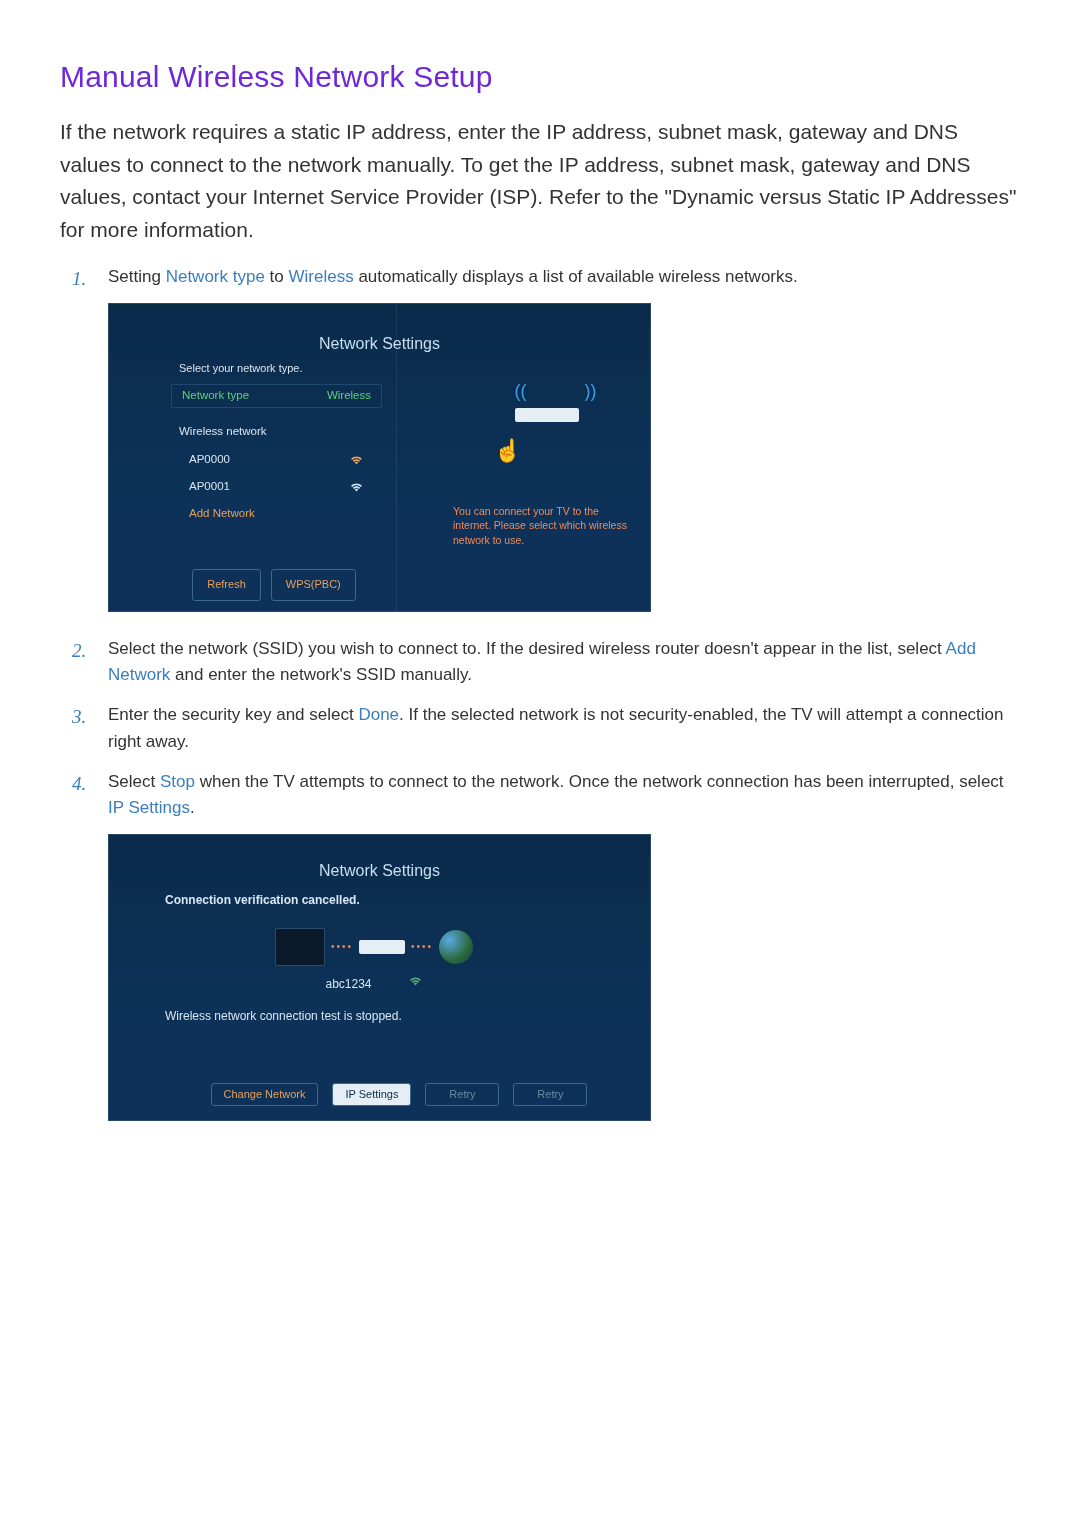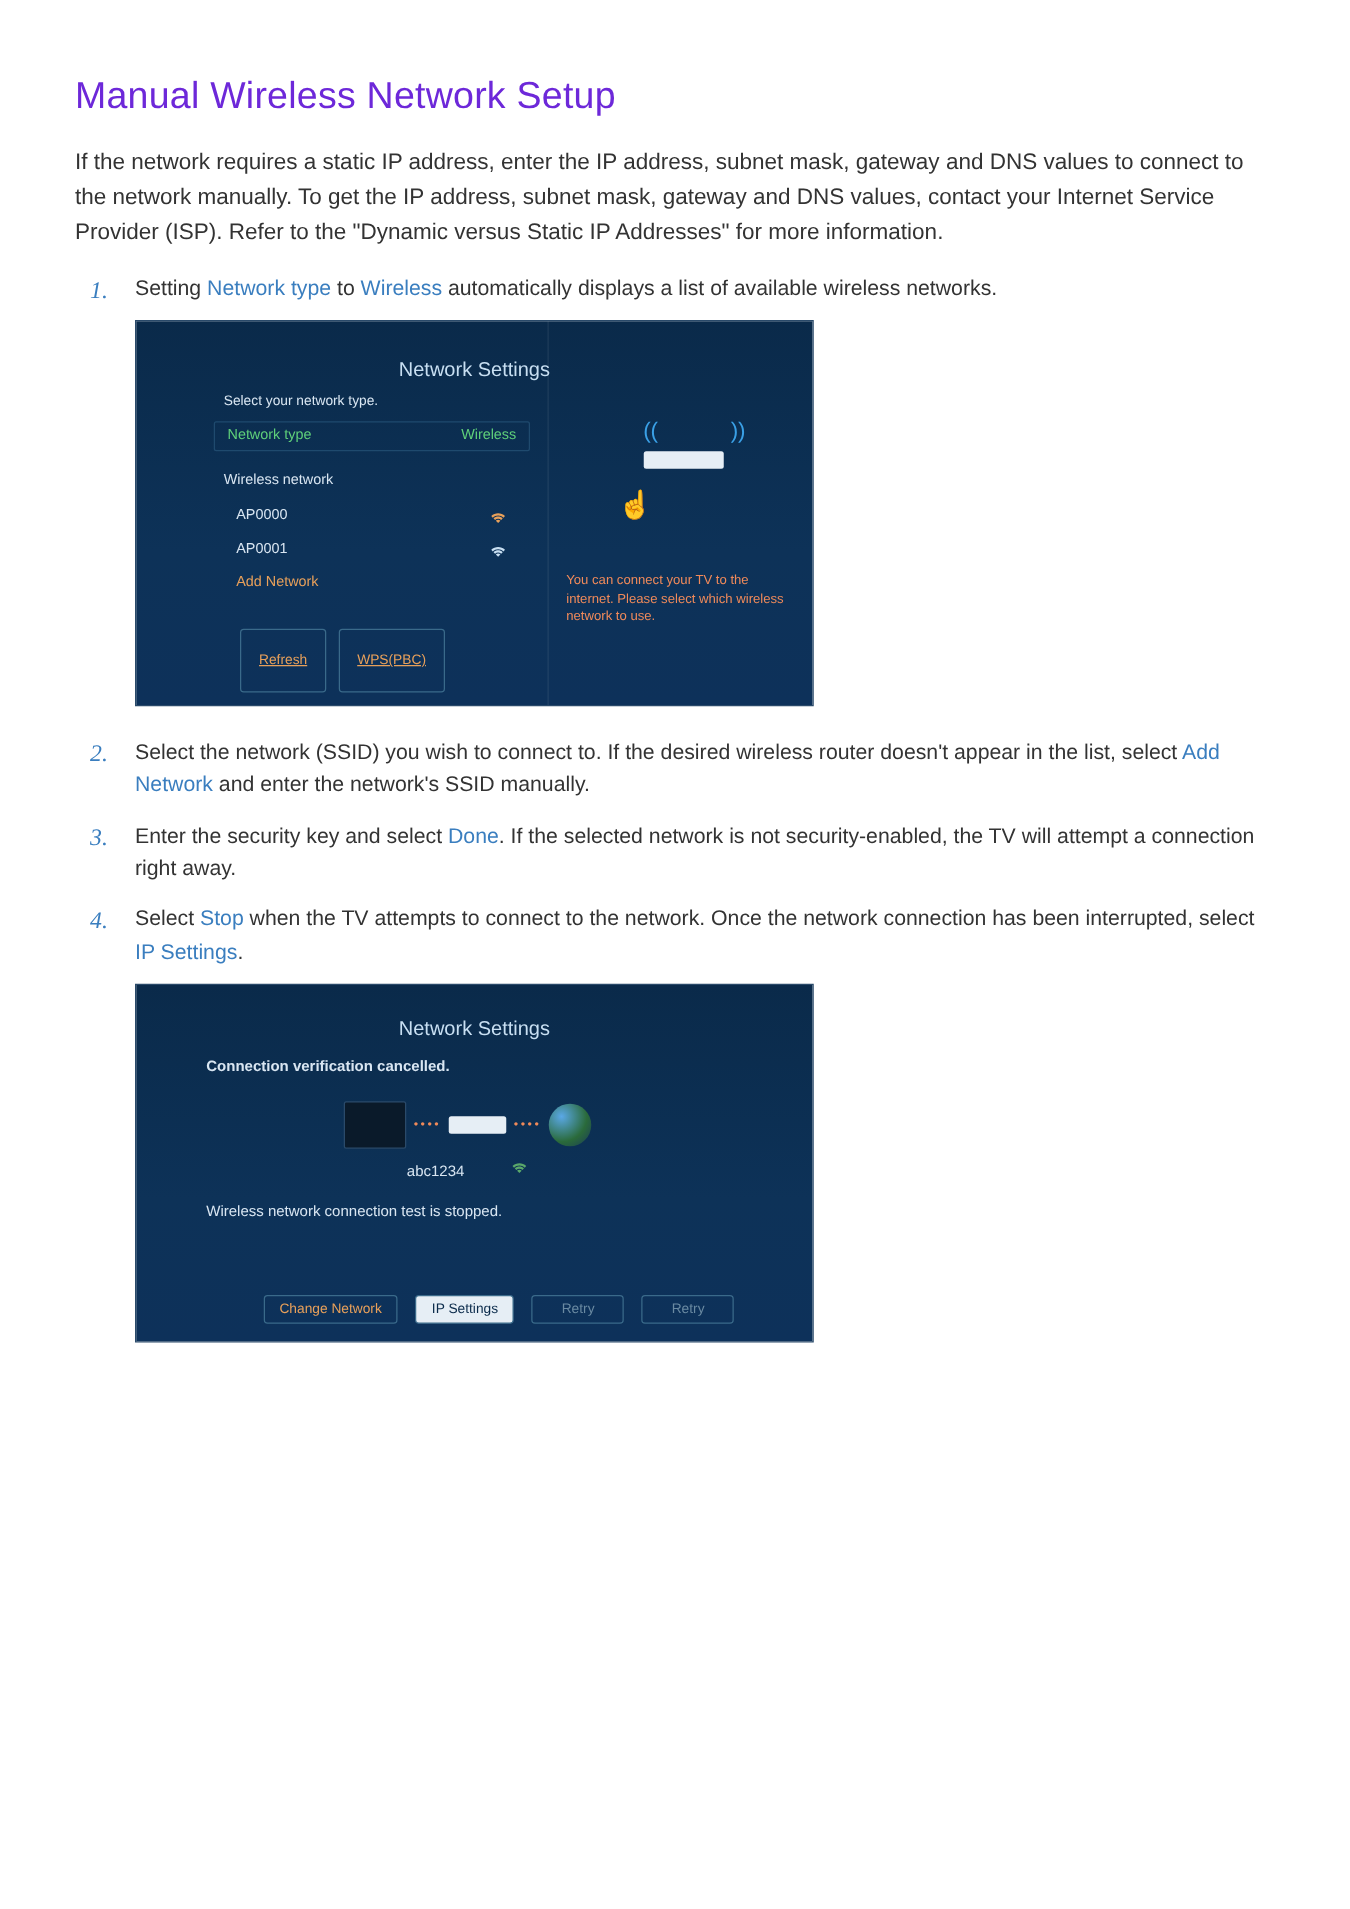--- a/index.html
+++ b/index.html
@@ -11,21 +11,21 @@
     width: 1080px;
   }
   h1 {
     color: #6d28d9;
     font-weight: 500;
     font-size: 30px;
     margin-bottom: 22px;
     letter-spacing: 0.2px;
   }
   .intro {
-    font-size: 18px;
+    font-size: 21px;
     line-height: 1.55;
     color: #333;
     margin-bottom: 18px;
   }
   ol.steps {
     list-style: none;
     counter-reset: step;
     margin-left: 12px;
   }
   ol.steps > li {
@@ -54,21 +54,21 @@
   .scr1 {
     width: 543px;
     height: 309px;
     background: linear-gradient(#0a2a4a, #0d3258 60%, #0d315a);
     border: 1px solid #2a4a6a;
     position: relative;
     color: #d9e6f2;
   }
   .scr1 .left {
     position: absolute;
-    left: 0; top: 0; bottom: 0; width: 330px;
+    left: 0; top: 0; bottom: 0; width: 288px;
     border-right: 1px solid rgba(255,255,255,0.08);
   }
   .scr1 .right {
     position: absolute;
     left: 330px; right: 0; top: 0; bottom: 0;
     padding: 60px 14px 0 14px;
     font-size: 11px;
   }
   .scr1 .title {
     position: absolute;
@@ -106,24 +106,23 @@
     position: absolute;
     bottom: 10px;
     width: 330px;
     display: flex;
     justify-content: center;
     gap: 10px;
   }
   .scr1 .btn-out {
     border: 1px solid #3a6a8a;
     border-radius: 3px;
-    padding: 16px 14px;
+    padding: 6px 14px;
     font-size: 11px;
     color: #e8a05a;
-    text-decoration: underline;
   }
   .scr1 .illus {
     width: 140px; height: 100px;
     margin: 0 auto 40px auto;
     position: relative;
   }
   .scr1 .router-box {
     position: absolute;
     left: 40px; top: 44px;
     width: 64px; height: 14px;

